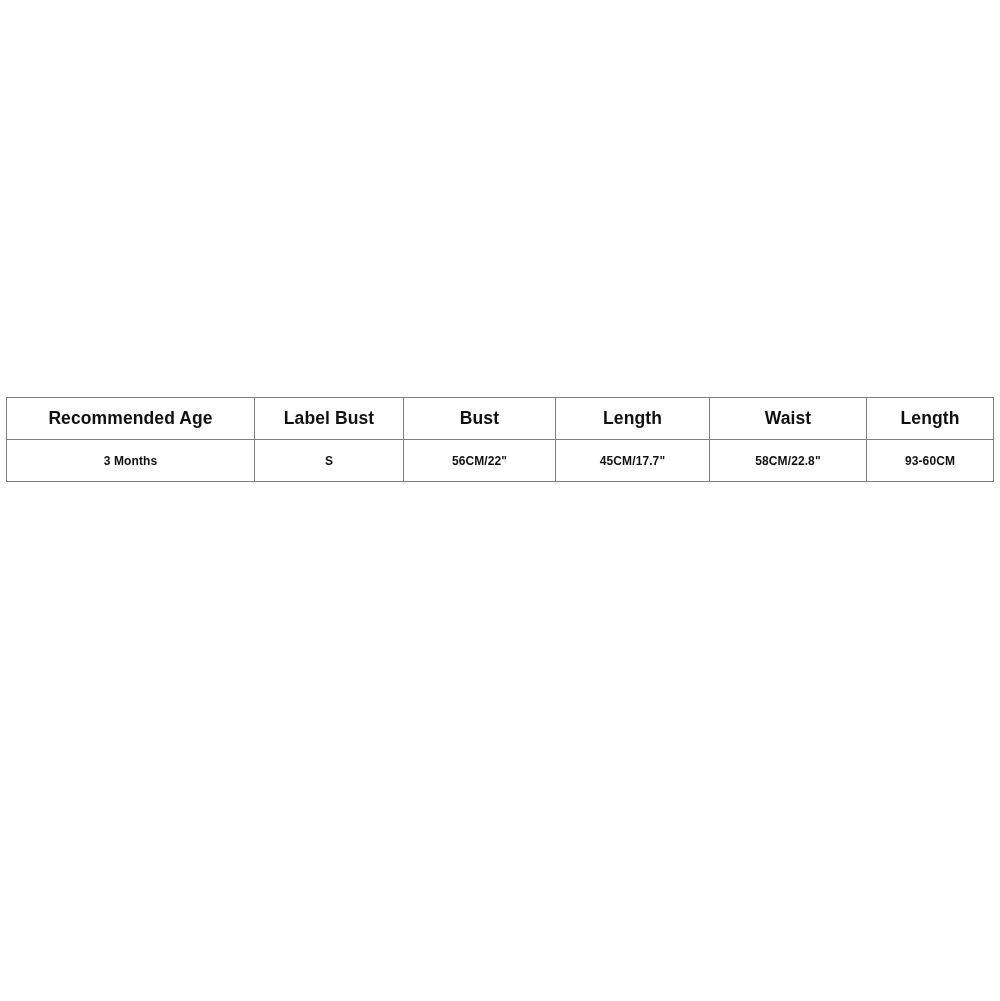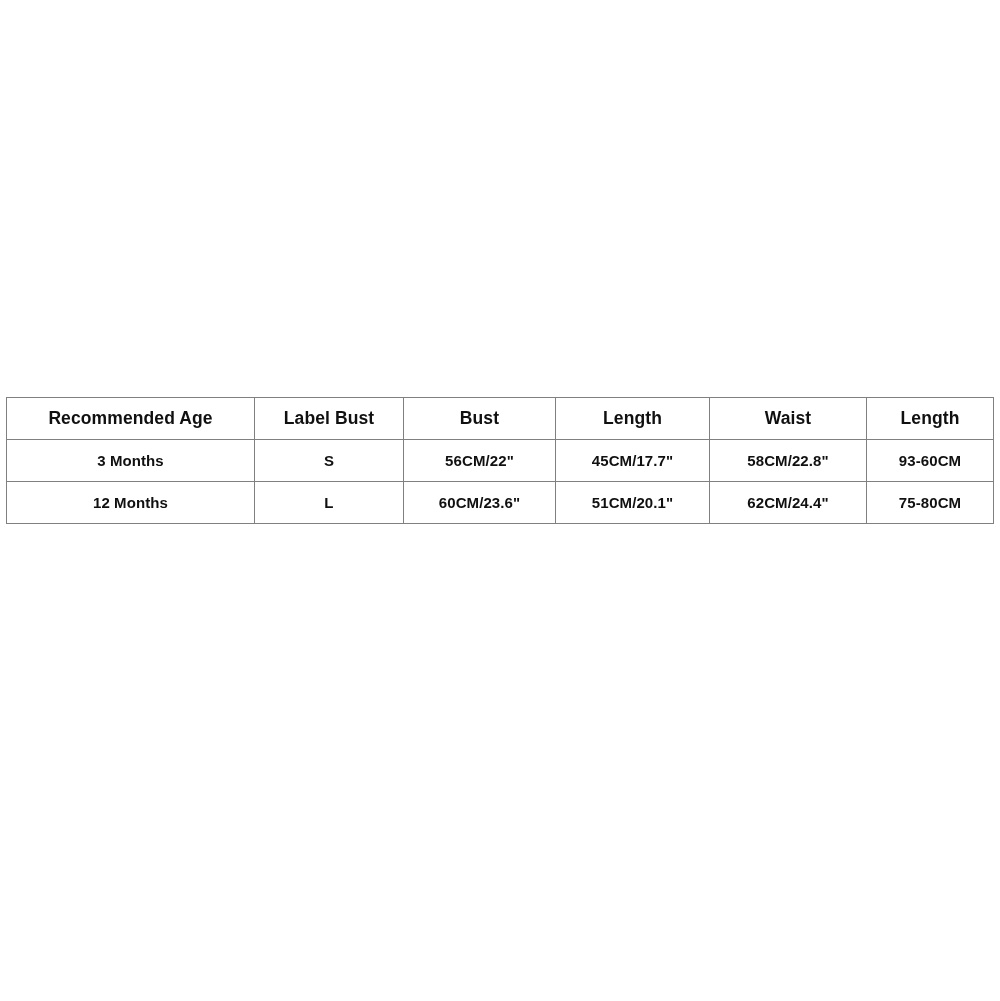--- a/index.html
+++ b/index.html
@@ -31,21 +31,21 @@
   }
 
   table.size-chart td,
   table.size-chart th {
     border: 1px solid #808080;
     height: 41px;
     text-align: center;
     vertical-align: middle;
     font-weight: bold;
     color: #101010;
-    font-size: 15px;
+    font-size: 12px;
     letter-spacing: 0.1px;
     padding: 0 2px;
     white-space: nowrap;
     font-family: "Liberation Sans", sans-serif;
   }
 
   table.size-chart th {
     font-size: 17.5px;
   }
 
@@ -82,23 +82,15 @@
     </thead>
     <tbody>
       <tr>
         <td>3 Months</td>
         <td>S</td>
         <td>56CM/22"</td>
         <td>45CM/17.7"</td>
         <td>58CM/22.8"</td>
         <td>93-60CM</td>
       </tr>
-      <tr>
-        <td>12 Months</td>
-        <td>L</td>
-        <td>60CM/23.6"</td>
-        <td>51CM/20.1"</td>
-        <td>62CM/24.4"</td>
-        <td>75-80CM</td>
-      </tr>
     </tbody>
   </table>
 </div>
 
 </body></html>

